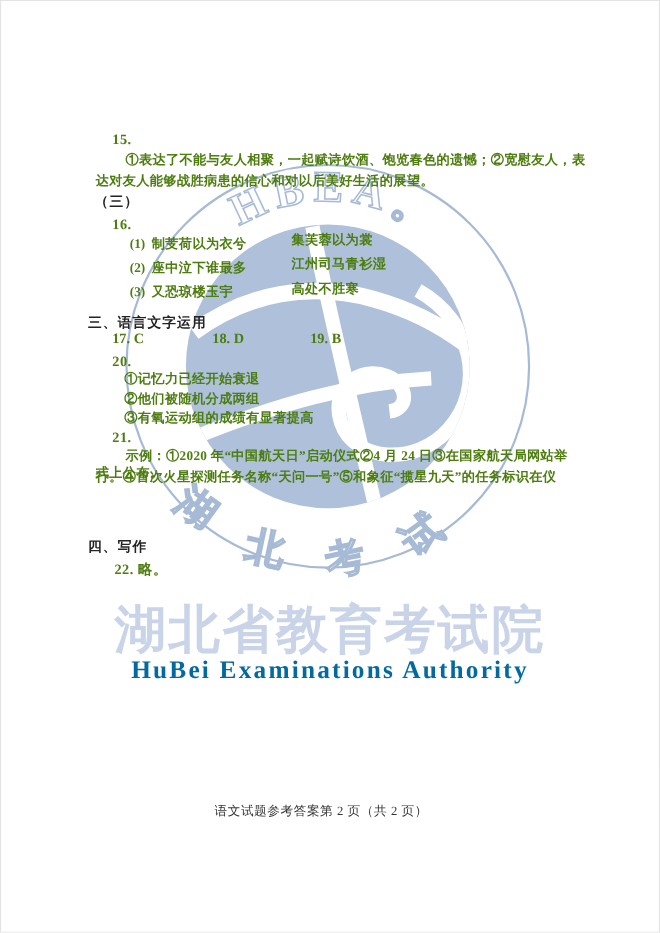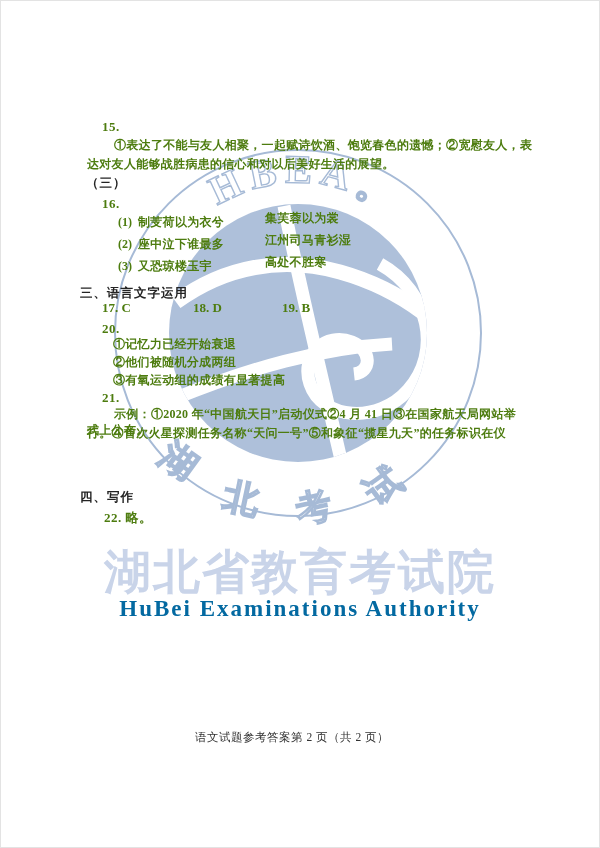--- a/index.html
+++ b/index.html
@@ -93,21 +93,21 @@
   <div class="t choice" style="left:102px;top:300px">17. C</div>
   <div class="t choice" style="left:193px;top:300px">18. D</div>
   <div class="t choice" style="left:282px;top:300px">19. B</div>
 
   <div class="t num" style="left:102px;top:321px">20.</div>
   <div class="t ans" style="left:113px;top:337px">①记忆力已经开始衰退</div>
   <div class="t ans" style="left:113px;top:355px">②他们被随机分成两组</div>
   <div class="t ans" style="left:113px;top:373px">③有氧运动组的成绩有显著提高</div>
 
   <div class="t num" style="left:102px;top:390px">21.</div>
-  <div class="t ans" style="left:114px;top:407px">示例：①2020 年“中国航天日”启动仪式②4 月 41 日③在国家航天局网站举</div>
+  <div class="t ans" style="left:114px;top:407px">示例：①2020 年“中国航天日”启动仪式②4 月 24 日③在国家航天局网站举</div>
   <div class="t ans" style="left:87px;top:426px">行。④首次火星探测任务名称“天问一号”⑤和象征“揽星九天”的任务标识在仪</div>
   <div class="t ans" style="left:87px;top:423px">式上公布。</div>
 
   <div class="t head" style="left:80px;top:490px">四、写作</div>
   <div class="t num" style="left:104px;top:510px">22. 略。</div>
 
   <div class="footer">语文试题参考答案第 2 页（共 2 页）</div>
 
 </div>
 

